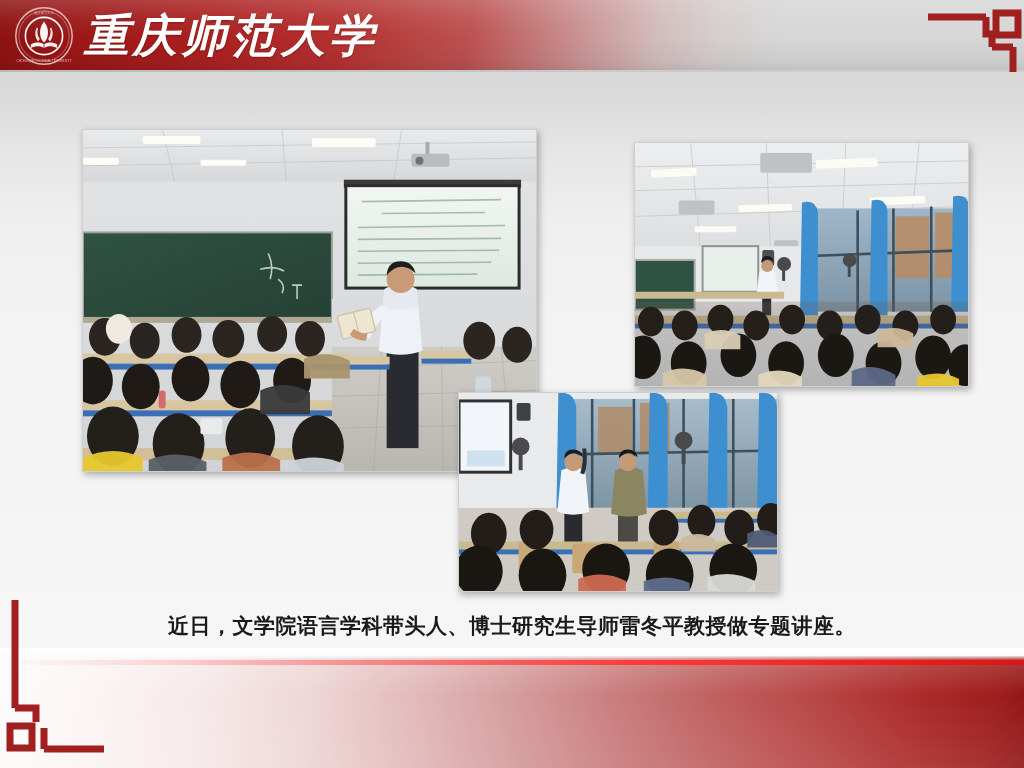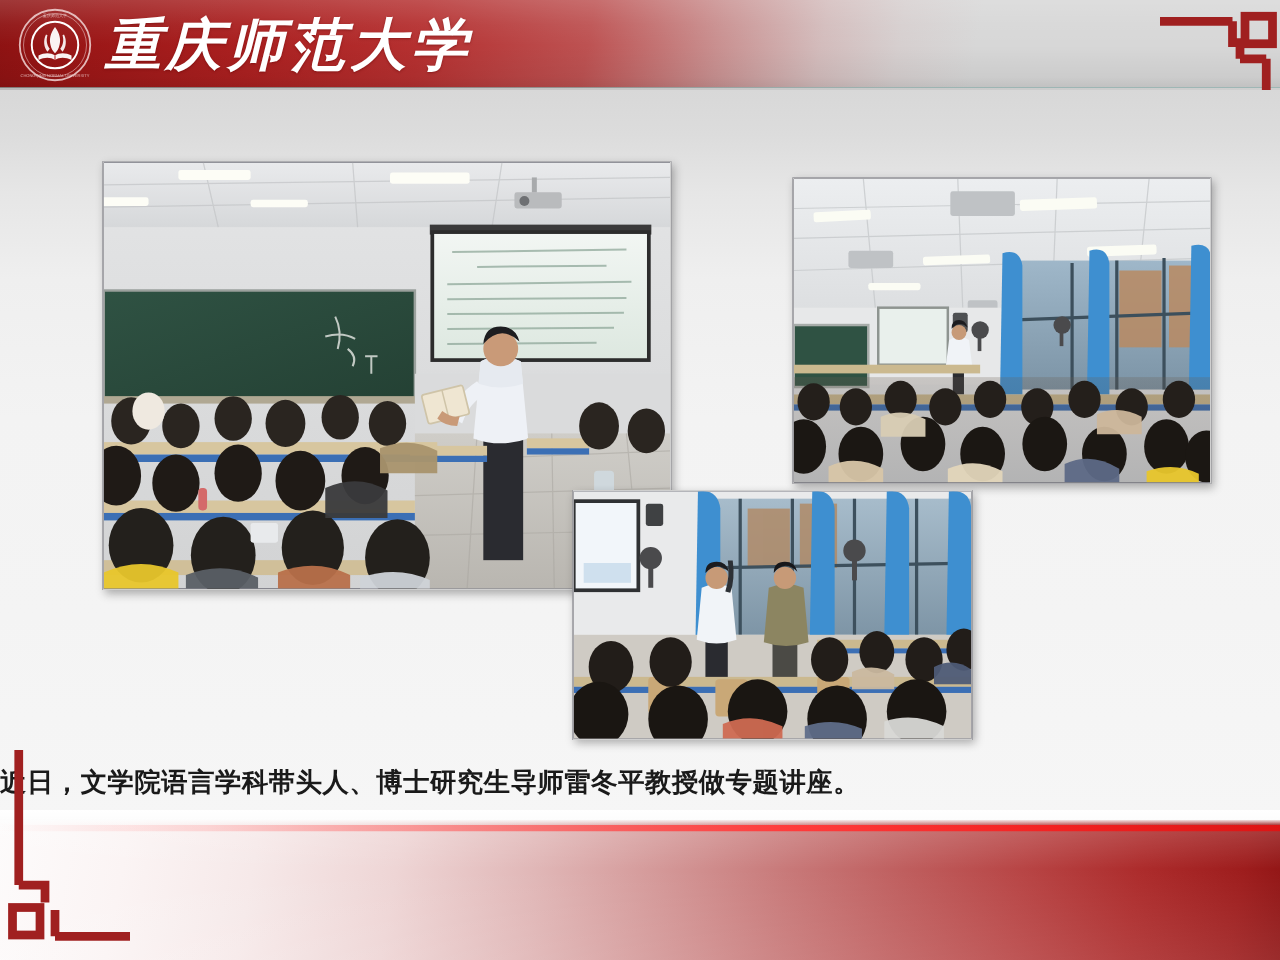--- a/index.html
+++ b/index.html
@@ -9,21 +9,21 @@
     width: 1024px;
     height: 768px;
     overflow: hidden;
     font-family: "Liberation Sans", "DejaVu Sans", sans-serif;
   }
 
   #slide {
     position: relative;
     width: 1024px;
     height: 768px;
-    background: #0f766e;
+    background: #3b82f6;
     overflow: hidden;
   }
 
   
   #header-band {
     position: absolute;
     left: 0; top: 0;
     width: 1024px; height: 70px;
     background: linear-gradient(100deg,
         #8d1212 0%,
@@ -120,20 +120,21 @@
 
   #photo-main  { left: 82px;  top: 129px; width: 455px; height: 343px; z-index: 3; }
   #photo-right { left: 634px; top: 142px; width: 335px; height: 245px; z-index: 2; }
   #photo-bottom{ left: 458px; top: 392px; width: 320px; height: 200px; z-index: 4; }
 
   
   #caption {
     position: absolute;
     left: 0; top: 612px;
     width: 1024px;
+    text-align: center;
     font-family: "Liberation Serif", "DejaVu Serif", serif;
     font-size: 21px;
     font-weight: bold;
     color: #1a1a1a;
     letter-spacing: 0.5px;
     white-space: nowrap;
   }
 
   
   #footer-band {

